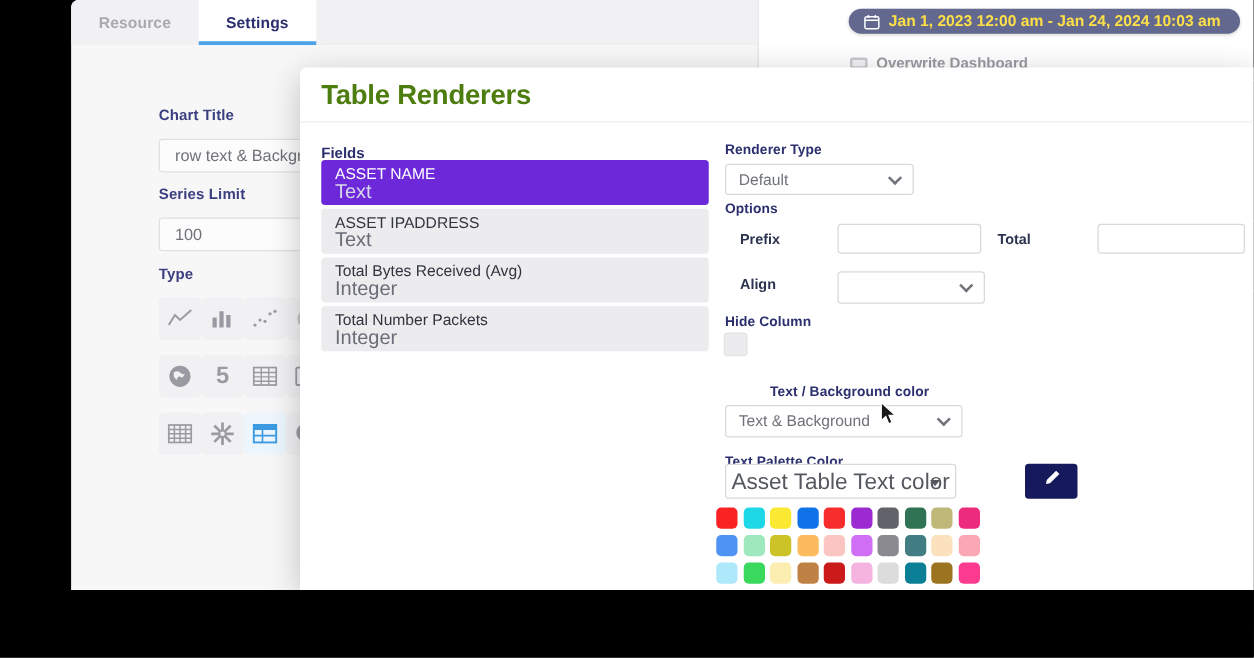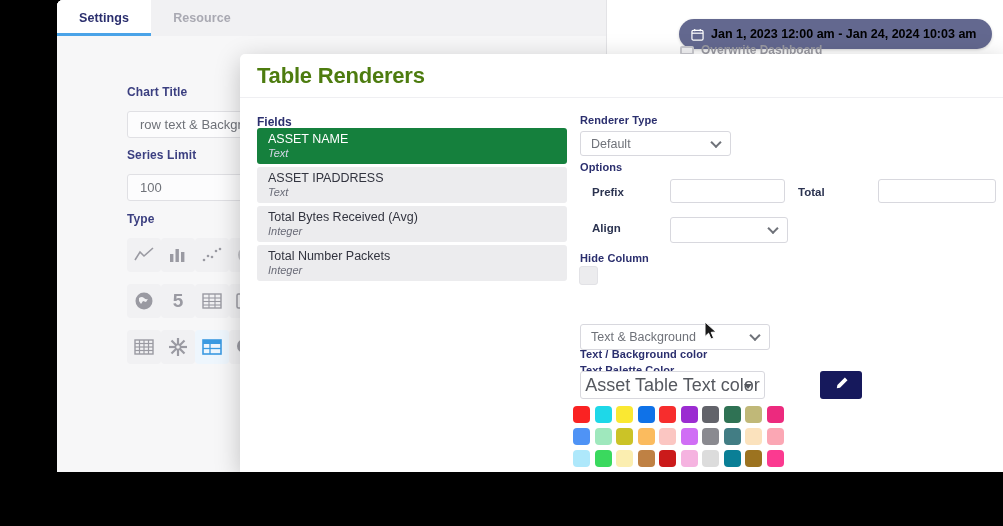--- a/index.html
+++ b/index.html
@@ -77,27 +77,27 @@
     background: #f1f1f3;
     border-radius: 4px;
     display: flex; align-items: center; justify-content: center;
     color: #9a9aa2;
   }
   .type-cell.selected { color: #3b9ae1; background: #eef6fd; }
   .type-cell svg { display:block; }
 
   
   .date-pill {
-    position: absolute; left: 622px; top: 19px;
-    height: 30px;
+    position: absolute; left: 622px; top: 7px;
+    height: 20px;
     background: #63688f;
     border-radius: 16px;
     display: flex; align-items: center;
     padding: 0 16px 0 12px;
-    color: #000000; font-size: 12.5px; font-weight: bold;
+    color: #fde047; font-size: 12.5px; font-weight: bold;
     white-space: nowrap;
     box-shadow: 0 1px 3px rgba(0,0,0,.18);
   }
   .date-pill .cal { margin-right: 7px; display:flex; }
   .overwrite-row {
     position: absolute; left: 623px; top: 43px;
     display: flex; align-items: center; gap: 7px;
     color: #9a9aa2; font-size: 12px; font-weight: bold;
   }
   .ow-box {
@@ -134,23 +134,23 @@
   }
   .fields-list {
     position: absolute; left: 17px; top: 74px; width: 310px;
   }
   .field-item {
     height: 36px; margin-bottom: 3px;
     background: #ececee;
     border-radius: 3px;
     padding: 4px 11px 0 11px;
   }
-  .field-item.active { background: #15803d; }
+  .field-item.active { background: #6d28d9; }
   .fi-name { font-size: 12.5px; color: #32343f; line-height: 15px; }
-  .fi-type { font-size: 11px; color: #6a6c78; line-height: 13px; font-style: italic; }
+  .fi-type { font-size: 16px; color: #6a6c78; line-height: 13px; }
   .field-item.active .fi-name { color: #ffffff; }
   .field-item.active .fi-type { color: #d6d8ea; }
 
   
   .m-label {
     position: absolute;
     font-size: 11px; font-weight: bold; color: #2b2f6e;
     letter-spacing: .1px;
   }
   .m-sublabel {
@@ -219,25 +219,25 @@
 </head>
 <body>
 
 <div id="root">
 
   <div class="app-bg">
 
     <div class="settings-panel">
 
       <div class="tabs">
+        <div class="tab">
+          <span>Resource</span>
+        </div>
         <div class="tab active">
           <span>Settings</span>
-        </div>
-        <div class="tab">
-          <span>Resource</span>
         </div>
       </div>
 
       <div class="field-label" style="left:70px; top:85px;">Chart Title</div>
       <div class="text-input" style="left:70px; top:111px; width:470px; height:27px;">
         <span>row text &amp; Background color</span>
       </div>
 
       <div class="field-label" style="left:70px; top:148px;">Series Limit</div>
       <div class="text-input" style="left:70px; top:174px; width:470px; height:27px;">
@@ -425,21 +425,21 @@
 
   <div class="m-sublabel" style="left:592px; top:222px;">Align</div>
   <div class="m-select" style="left:670px; top:217px; width:118px; height:26px;">
     <span></span>
     <span class="chev"></span>
   </div>
 
   <div class="m-label" style="left:580px; top:252px;">Hide Column</div>
   <div class="hide-col-box"></div>
 
-  <div class="m-label" style="left:580px; top:308px;margin-top:40px;">Text / Background color</div>
+  <div class="m-label" style="left:616px; top:308px;">Text / Background color</div>
   <div class="m-select" style="left:580px; top:324px; width:190px; height:26px;">
     <span>Text &amp; Background</span>
     <span class="chev"></span>
   </div>
 
   <div class="m-label" style="left:580px; top:364px;">Text Palette Color</div>
   <div class="palette-select">
     <span>Asset Table Text color</span>
     <span class="caret"></span>
   </div>

